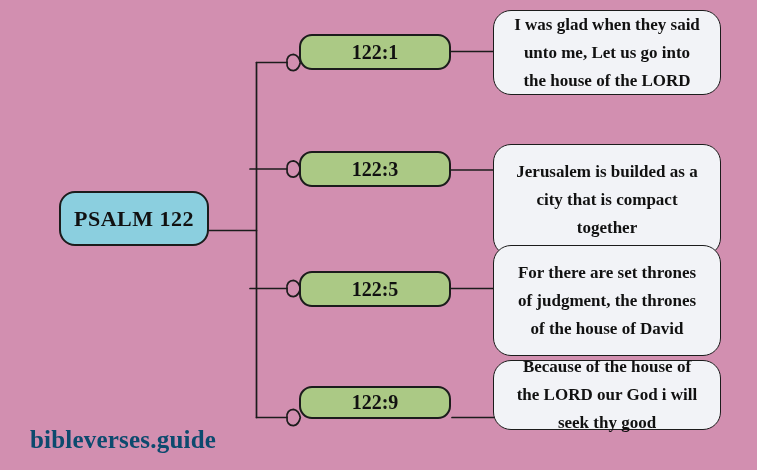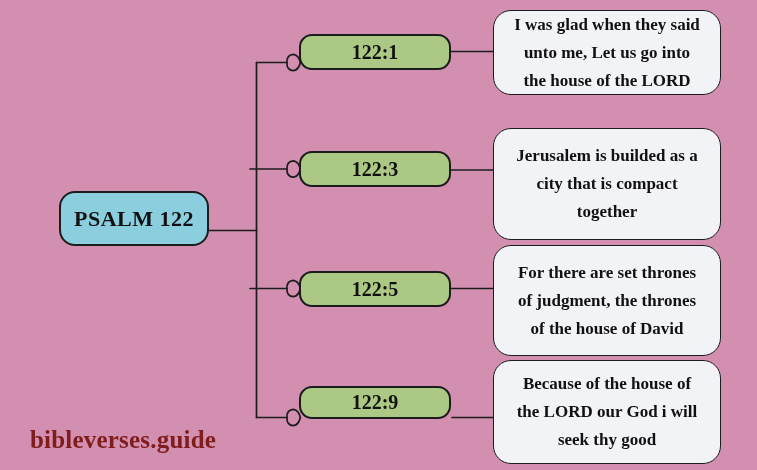--- a/index.html
+++ b/index.html
@@ -59,29 +59,29 @@
     left:493px;width:228px;
     background:var(--paper);
     border-radius:18px;
     border-width:1.8px;
     font-size:17px;
     line-height:28px;
     white-space:pre-line;
     padding:2px 16px;
   }
   .verse-1{top:10px;height:85px;}
-  .verse-2{top:128px;height:112px;}
+  .verse-2{top:144px;height:112px;}
   .verse-3{top:245px;height:111px;}
-  .verse-4{top:360px;height:104px;}
+  .verse-4{top:360px;height:70px;}
   .watermark{
     position:absolute;
     left:30px;top:426px;
     font-size:25px;
     font-weight:bold;
-    color:#7f1d1d;
+    color:#0c4a6e;
     letter-spacing:.2px;
   }
 </style>
 </head>
 <body>
 
 <div class="canvas">
 
   <svg class="wires" viewBox="0 0 757 470">
 

